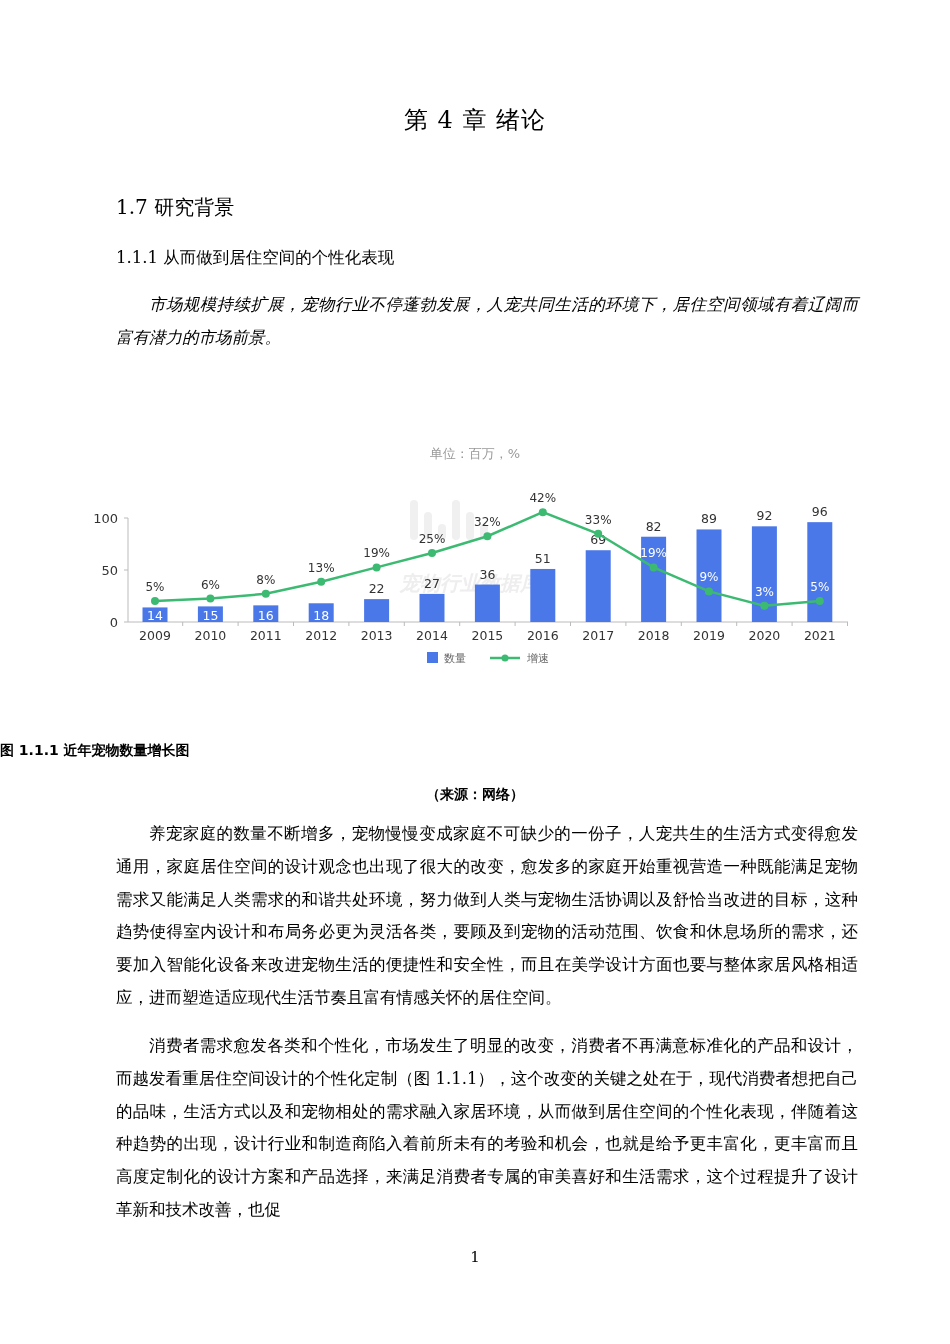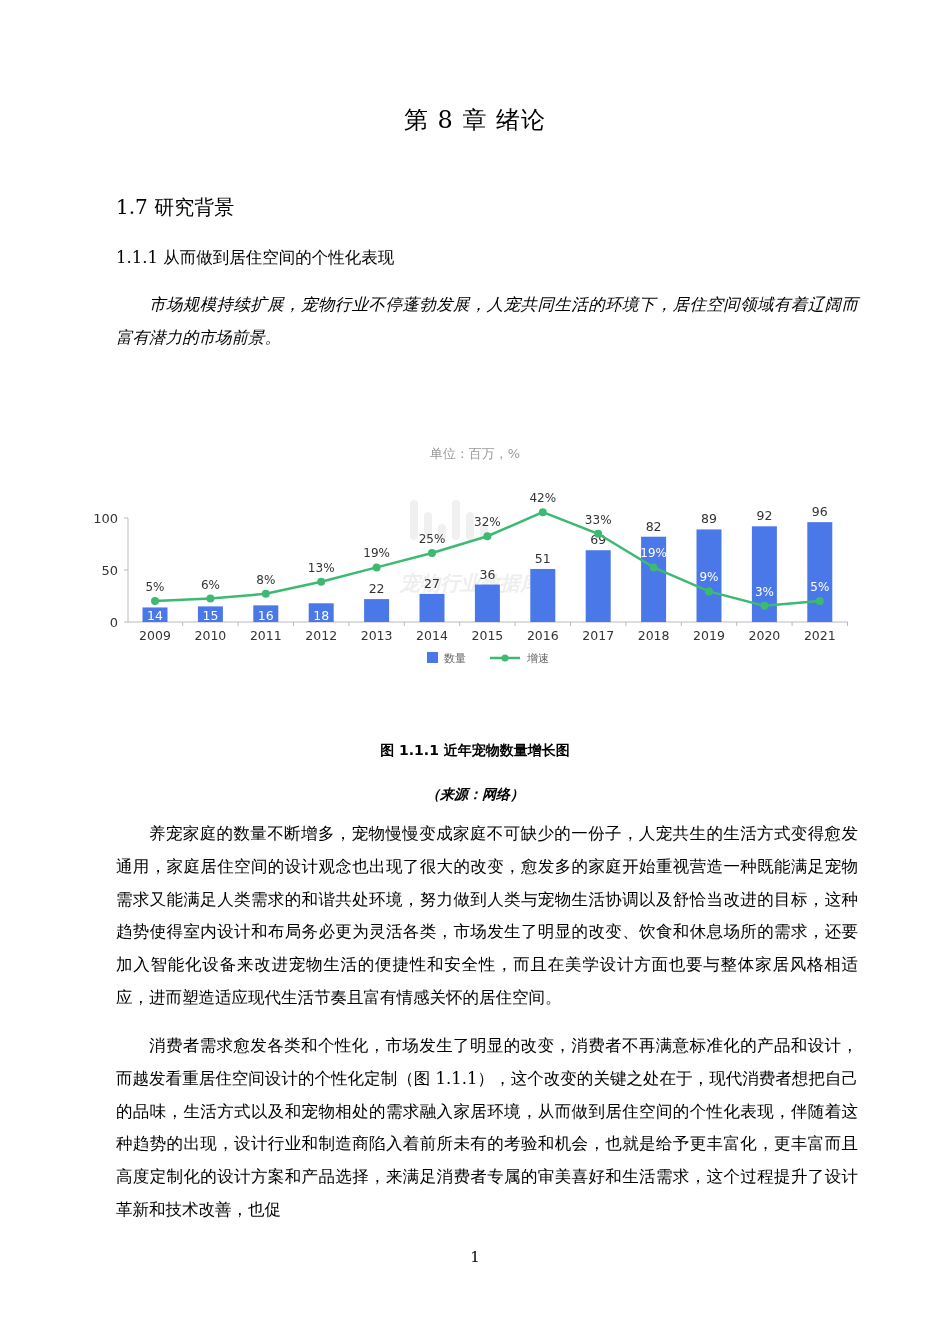--- a/index.html
+++ b/index.html
@@ -13,30 +13,30 @@
   .para .first { text-indent: 2em; }
   #para1 { top: 289px; font-style: italic; }
   #para2 { top: 818px; }
   #para3 { top: 1030px; }
   #chart { top: 400px; left: 80px; width: 790px; height: 290px; }
   .chart-title { position: absolute; top: 10px; left: 0; width: 790px; text-align: center;
                  font-family: "DejaVu Sans", "Liberation Sans", sans-serif; font-weight: bold; font-size: 22px; color: #111; }
   .chart-sub { position: absolute; top: 45px; left: 0; width: 790px; text-align: center;
                font-family: "DejaVu Sans", "Liberation Sans", sans-serif; font-size: 13px; color: #999; }
   svg text { font-family: "DejaVu Sans", "Liberation Sans", sans-serif; }
-  #fig-caption { top: 742px; left: 0; width: 950px; text-align: center; font-size: 14px; font-weight: bold;
+  #fig-caption { top: 742px; left: 0; width: 950px; text-align: left; font-size: 14px; font-weight: bold;
                  font-family: "DejaVu Sans", "Liberation Sans", sans-serif; }
   #fig-source { top: 786px; left: 0; width: 950px; text-align: center; font-size: 14px; font-weight: bold;
-                font-family: "DejaVu Sans", "Liberation Sans", sans-serif; font-style: italic; }
+                font-family: "DejaVu Sans", "Liberation Sans", sans-serif; }
   #page-number { top: 1248px; left: 0; width: 950px; text-align: center; font-size: 15px; }
 </style>
 </head>
 <body>
 
-<div id="chapter-title" class="abs">第 8 章  绪论</div>
+<div id="chapter-title" class="abs">第 4 章  绪论</div>
 <div id="section-title" class="abs">1.7 研究背景</div>
 <div id="subsection-title" class="abs">1.1.1 从而做到居住空间的个性化表现</div>
 
 <div id="para1" class="para">
   <div class="first">市场规模持续扩展，宠物行业不停蓬勃发展，人宠共同生活的环境下，居住空间领域有着辽阔而富有潜力的市场前景。</div>
 </div>
 
 <div id="chart" class="abs">
   <div class="chart-sub">单位：百万，%</div>
   <svg id="chart-svg" width="790" height="290" style="position:absolute;top:0;left:0;">
@@ -139,20 +139,20 @@
       <line x1="410" y1="258" x2="440" y2="258" stroke="#3dba72" stroke-width="2.5"></line>
       <circle cx="425" cy="258" r="3.5" fill="#3dba72"></circle>
       <text x="447" y="262" font-size="11" fill="#666">增速</text>
     </svg>
 </div>
 
 <div id="fig-caption" class="abs">图 1.1.1 近年宠物数量增长图</div>
 <div id="fig-source" class="abs">（来源：网络）</div>
 
 <div id="para2" class="para">
-  <div class="first">养宠家庭的数量不断增多，宠物慢慢变成家庭不可缺少的一份子，人宠共生的生活方式变得愈发通用，家庭居住空间的设计观念也出现了很大的改变，愈发多的家庭开始重视营造一种既能满足宠物需求又能满足人类需求的和谐共处环境，努力做到人类与宠物生活协调以及舒恰当改进的目标，这种趋势使得室内设计和布局务必更为灵活各类，市场发生了明显的改变、饮食和休息场所的需求，还要加入智能化设备来改进宠物生活的便捷性和安全性，而且在美学设计方面也要与整体家居风格相适应，进而塑造适应现代生活节奏且富有情感关怀的居住空间。</div>
+  <div class="first">养宠家庭的数量不断增多，宠物慢慢变成家庭不可缺少的一份子，人宠共生的生活方式变得愈发通用，家庭居住空间的设计观念也出现了很大的改变，愈发多的家庭开始重视营造一种既能满足宠物需求又能满足人类需求的和谐共处环境，努力做到人类与宠物生活协调以及舒恰当改进的目标，这种趋势使得室内设计和布局务必更为灵活各类，要顾及到宠物的活动范围、饮食和休息场所的需求，还要加入智能化设备来改进宠物生活的便捷性和安全性，而且在美学设计方面也要与整体家居风格相适应，进而塑造适应现代生活节奏且富有情感关怀的居住空间。</div>
 </div>
 
 <div id="para3" class="para">
   <div class="first">消费者需求愈发各类和个性化，市场发生了明显的改变，消费者不再满意标准化的产品和设计，而越发看重居住空间设计的个性化定制（图 1.1.1），这个改变的关键之处在于，现代消费者想把自己的品味，生活方式以及和宠物相处的需求融入家居环境，从而做到居住空间的个性化表现，伴随着这种趋势的出现，设计行业和制造商陷入着前所未有的考验和机会，也就是给予更丰富化，更丰富而且高度定制化的设计方案和产品选择，来满足消费者专属的审美喜好和生活需求，这个过程提升了设计革新和技术改善，也促</div>
 </div>
 
 <div id="page-number" class="abs">1</div>
 
 </body></html>

